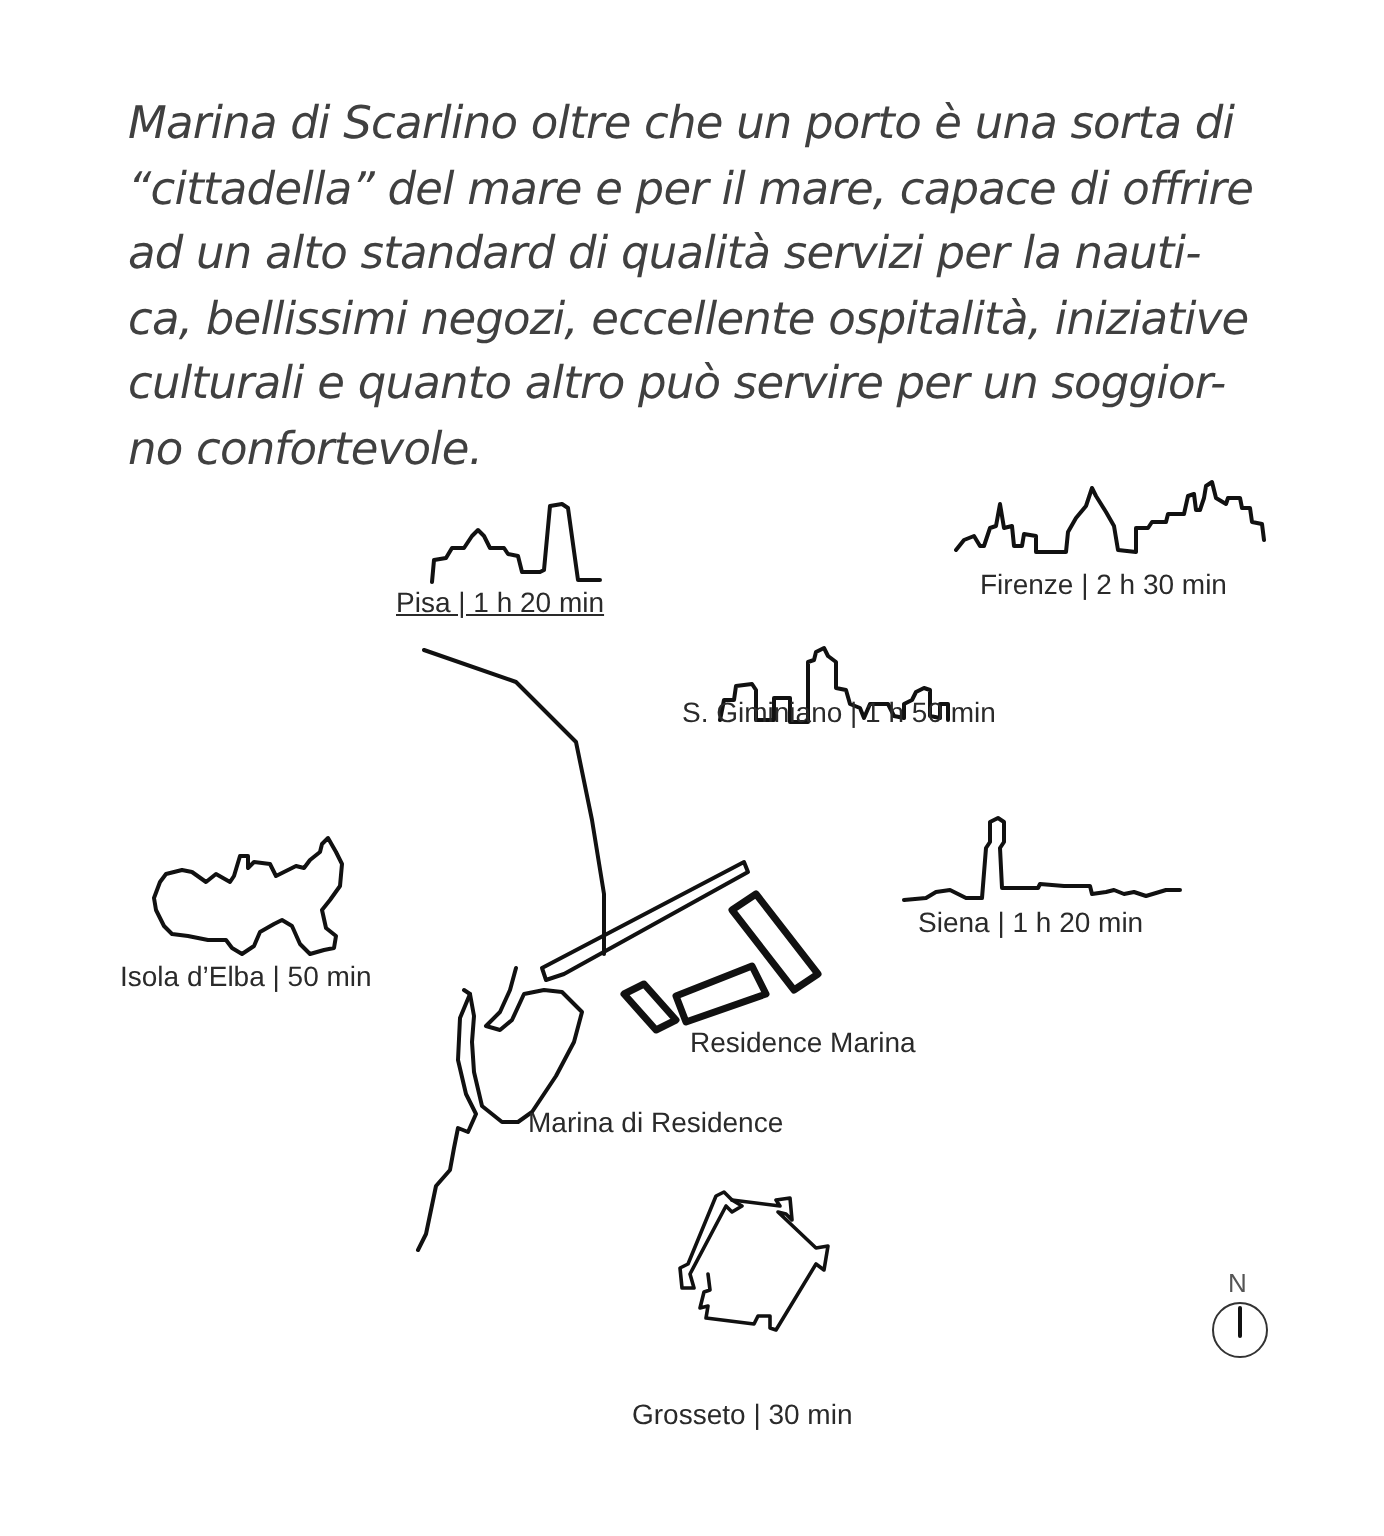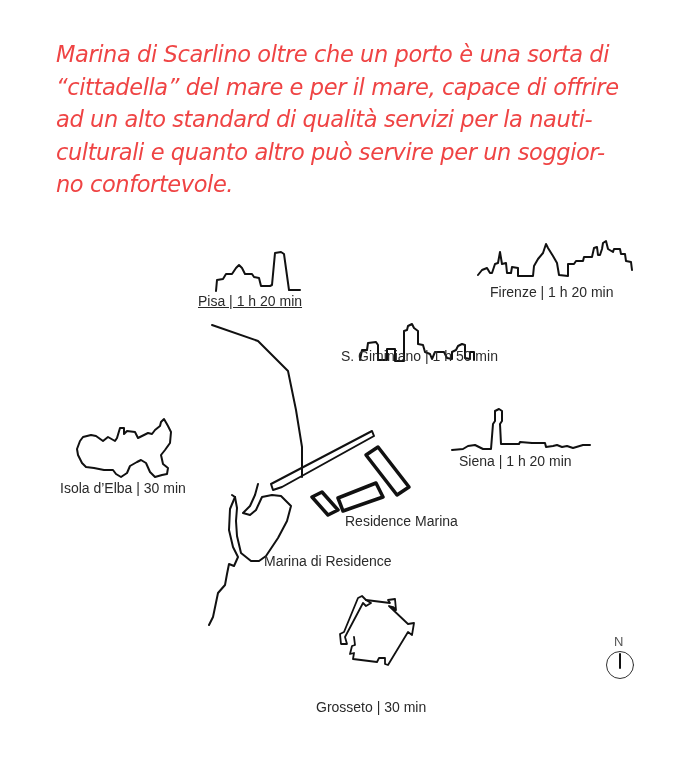--- a/index.html
+++ b/index.html
@@ -5,40 +5,41 @@
     html, body { margin: 0; padding: 0; }
     body {
       width: 692px; height: 768px; background: #ffffff;
       position: relative; overflow: hidden;
       font-family: "DejaVu Sans", sans-serif;
     }
     .intro {
       position: absolute; left: 52px; top: 34px; width: 600px;
       font-family: "DejaVu Sans", sans-serif;
       font-style: italic; font-size: 22.5px; line-height: 32.5px;
-      color: #ef4444; letter-spacing: -0.4px; margin: 4px;
+      color: #404040; letter-spacing: -0.4px; margin: 12px;
     }
     .intro span { display: block; white-space: nowrap; }
     svg.map { position: absolute; left: 0; top: 0; }
     .lbl {
       position: absolute; font-family: "Liberation Sans", sans-serif;
       font-size: 14px; color: #2a2a2a; white-space: nowrap;
     }
     .compass-n {
       position: absolute; left: 614px; top: 634px;
       font-family: "Liberation Sans", sans-serif; font-size: 13px; color: #555;
     }
   </style>
 </head>
 <body>
 
 <div class="intro">
   <span>Marina di Scarlino oltre che un porto è una sorta di</span>
   <span>“cittadella” del mare e per il mare, capace di offrire</span>
   <span>ad un alto standard di qualità servizi per la nauti-</span>
+  <span>ca, bellissimi negozi, eccellente ospitalità, iniziative</span>
   <span>culturali e quanto altro può servire per un soggior-</span>
   <span>no confortevole.</span>
 </div>
 
 <svg class="map" width="692" height="768" viewBox="0 0 692 768" fill="none" stroke="#111" stroke-width="2" stroke-linejoin="round" stroke-linecap="round">
 
   <g>
     <path d="M216,291 L217,280 L223,279 L226,274 L232,274 L236,268 L239,265 L242,268 L245,274 L252,274 L254,277 L259,278 L261,286 L270,286 L272,285 L275,253 L281,252 L284,254 L289,290 L300,290"></path>
   </g>
 
@@ -79,20 +80,20 @@
     <path d="M366,600 L390,603 L388,600 L395,599 L396,610 L393,607 L389,606 L408,624 L414,623 L412,635 L408,632 L388,665 L385,664 L385,658 L379,658 L377,662 L353,659 L354,653 L350,654 L352,646 L355,645 L354,637"></path>
   </g>
 
   <g stroke-width="1">
     <circle cx="620" cy="665" r="13.5" stroke="#333"></circle>
     <line x1="620" y1="654" x2="620" y2="668" stroke-width="2" stroke="#111"></line>
   </g>
 </svg>
 
 <div class="lbl" style="left:198px; top:293px;text-decoration:underline;">Pisa | 1 h 20 min</div>
-<div class="lbl" style="left:490px; top:284px;">Firenze | 1 h 20 min</div>
+<div class="lbl" style="left:490px; top:284px;">Firenze | 2 h 30 min</div>
 <div class="lbl" style="left:341px; top:348px;">S. Giminiano | 1 h 50 min</div>
 <div class="lbl" style="left:459px; top:453px;">Siena | 1 h 20 min</div>
-<div class="lbl" style="left:60px; top:480px;">Isola d’Elba | 30 min</div>
+<div class="lbl" style="left:60px; top:480px;">Isola d’Elba | 50 min</div>
 <div class="lbl" style="left:316px; top:699px;">Grosseto | 30 min</div>
 <div class="lbl" style="left:345px; top:513px;">Residence Marina</div>
 <div class="lbl" style="left:264px; top:553px;">Marina di Residence</div>
 <div class="compass-n">N</div>
 
 </body></html>

